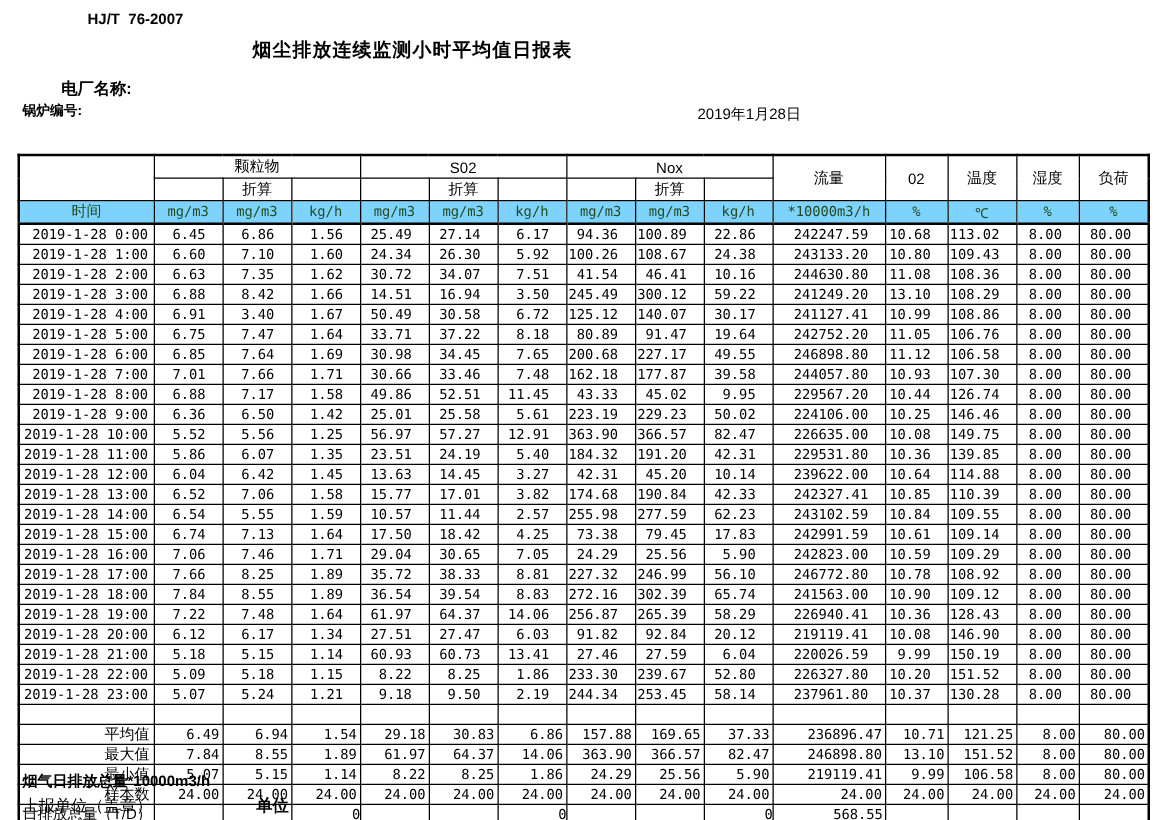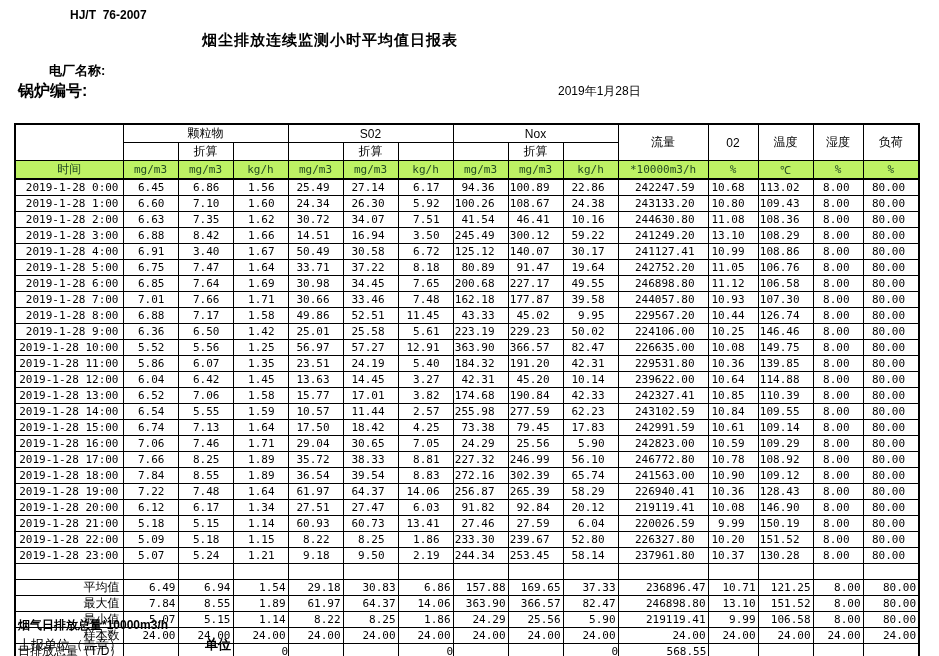--- a/index.html
+++ b/index.html
@@ -5,36 +5,36 @@
   html,body{margin:0;padding:0;}
   body{
     width:939px;height:656px;background:#ffffff;position:relative;
     font-family:"Liberation Sans",sans-serif;color:#000;
     -webkit-font-smoothing:none;
   }
   .abs{position:absolute;}
   .std-no{left:22px;top:8px;font-size:12px;font-weight:bold;white-space:pre;padding-left:48px;}
   .title{left:0;top:31px;width:660px;text-align:center;font-size:15px;font-weight:bold;letter-spacing:1px;}
   .plant{left:18px;top:62px;font-size:13px;font-weight:bold;margin-left:31px;}
-  .boiler{left:18px;top:81px;font-size:16px;font-weight:bold;text-align:right;}
+  .boiler{left:18px;top:81px;font-size:11px;font-weight:bold;text-align:right;}
   .date{left:558px;top:83px;font-size:12px;}
 
   table.report{
     position:absolute;left:14px;top:123px;width:904px;
     border-collapse:collapse;table-layout:fixed;
     border:2px solid #000;
   }
   .report th,.report td{
     border:1px solid #000;overflow:hidden;white-space:nowrap;
     padding:0;vertical-align:middle;
   }
   .report thead th{font-weight:normal;font-size:12px;height:16px;text-align:center;}
   .report thead tr.h1 th{height:17px;}
   .report thead tr.h3 th{
-    background:#bef264;color:#234a23;height:16px;border-bottom:2px solid #000;
+    background:#7dd3fc;color:#234a23;height:16px;border-bottom:2px solid #000;
     font-family:"DejaVu Sans Mono",monospace;font-size:11px;
   }
   .report thead tr.h3 th.cn{font-family:"Liberation Sans",sans-serif;font-size:12px;}
   .report tbody td{
     font-family:"DejaVu Sans Mono",monospace;font-size:11px;height:15px;
     text-align:right;padding-right:13px;line-height:15px;
   }
   .report tbody td.tcol{padding-right:4px;}
   .report tbody tr.blank td{height:15px;}
   .report tbody tr.summary td{padding-right:2px;}

